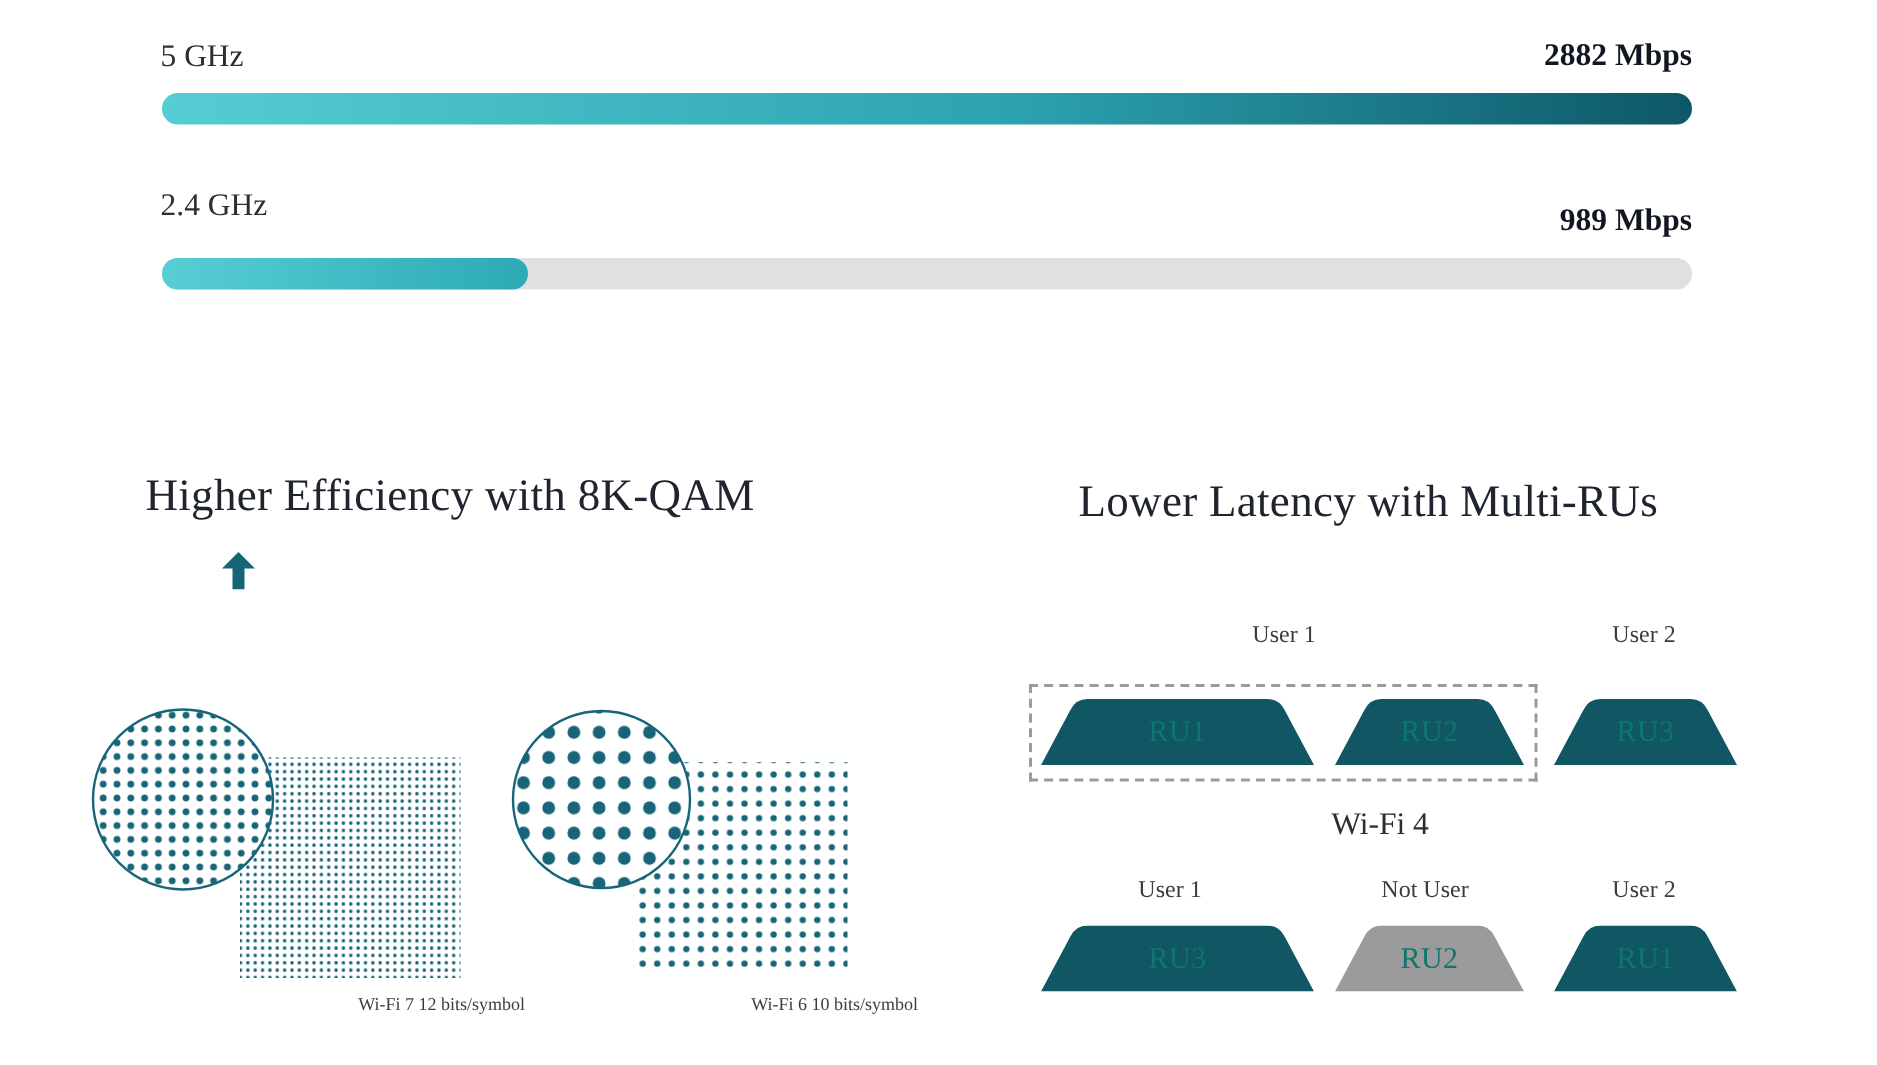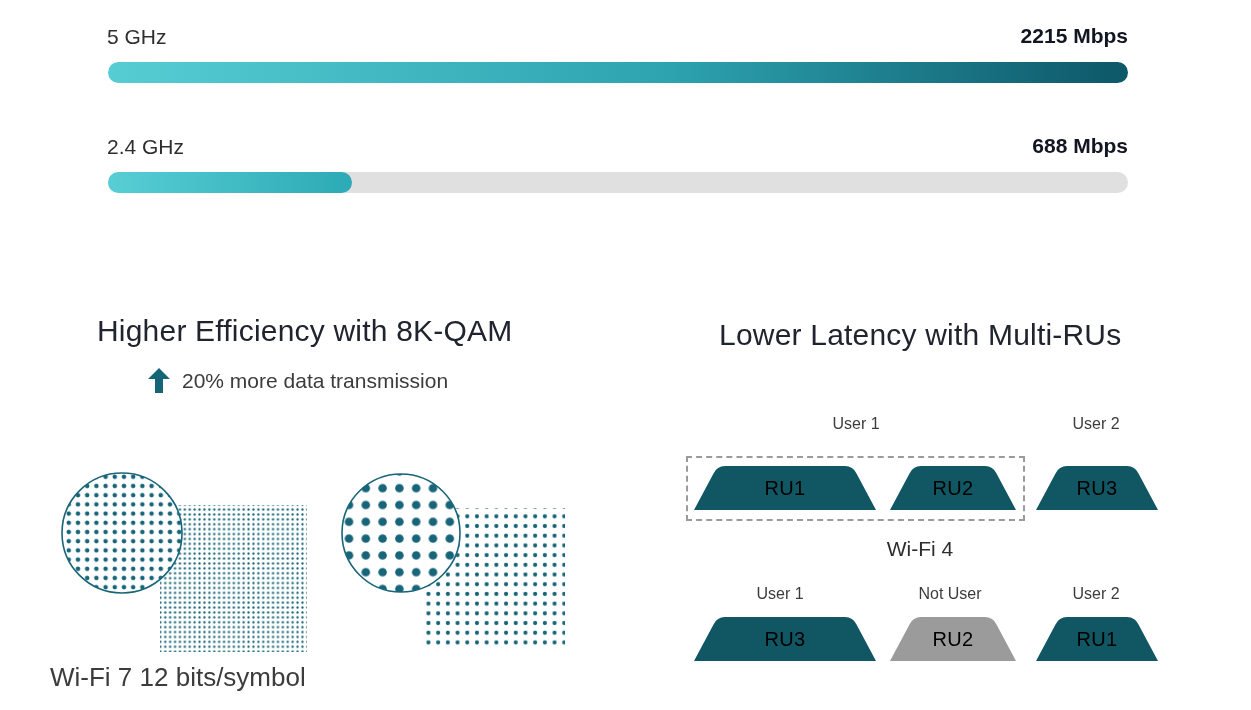--- a/index.html
+++ b/index.html
@@ -1,67 +1,66 @@
 <!DOCTYPE html>
 <html><head>
 <meta charset="utf-8">
 <style>
   html,body{margin:0;padding:0;background:#fff;}
   .canvas{
     position:relative;width:1251px;height:710px;background:#fff;overflow:hidden;
-    font-family:Liberation Sans, sans-serif;color:#2b2b2b;
+    font-family:Liberation Serif, serif;color:#2b2b2b;
   }
   
   .band-label{position:absolute;left:107px;font-size:21px;color:#2e2e2e;}
   .band-value{position:absolute;right:123px;font-size:21px;font-weight:700;color:#121622;text-align:right;}
   .band-track{position:absolute;left:108px;width:1020px;height:21px;border-radius:11px;background:#e0e0e0;}
   .band-fill{position:absolute;left:0;top:0;height:21px;border-radius:11px;}
   .fill-5g{background:linear-gradient(90deg,#56cdd3 0%,#2da3b0 55%,#0d5768 100%);}
   .fill-24g{background:linear-gradient(90deg,#58ced4 0%,#2caab5 100%);}
   
   .section-title{position:absolute;font-size:30px;font-weight:500;color:#20242e;letter-spacing:.2px;white-space:nowrap;}
   .note-row{position:absolute;left:148px;top:368px;display:flex;align-items:center;gap:12px;}
   .note-text{font-size:21px;color:#3c3c3c;}
   
   .qam-svg{position:absolute;left:55px;top:463px;}
-  .qam-caption{position:absolute;top:662px;width:300px;text-align:left;font-size:26px;color:#3c3c3c;white-space:nowrap;}
+  .qam-caption{position:absolute;top:662px;width:300px;text-align:right;font-size:12px;color:#3c3c3c;white-space:nowrap;}
   
   .user-label{position:absolute;font-size:16px;color:#3c3c3c;text-align:center;white-space:nowrap;}
   .dashed-box{position:absolute;left:686px;top:456px;width:339px;height:65px;border:2px dashed #9b9b9b;box-sizing:border-box;}
   .ru{position:absolute;height:44px;}
   .ru svg{position:absolute;left:0;top:0;display:block;}
-  .ru-label{position:absolute;left:0;top:11px;width:100%;text-align:center;color:#000000;font-size:20px;letter-spacing:.3px;}
+  .ru-label{position:absolute;left:0;top:11px;width:100%;text-align:center;color:#0f766e;font-size:20px;letter-spacing:.3px;}
   .wifi-caption{position:absolute;width:150px;text-align:center;font-size:21px;color:#2e2e2e;white-space:nowrap;}
   .teal{fill:#115663;}
   .grayru{fill:#9b9b9b;}
 </style>
 </head>
 <body>
 
 <div class="canvas">
 
   <div class="band-label" style="top:25px;">5 GHz</div>
-  <div class="band-value" style="top:24px;">2215 Mbps</div>
+  <div class="band-value" style="top:24px;">2882 Mbps</div>
   <div class="band-track" style="top:62px;background:transparent;">
     <div class="band-fill fill-5g" style="width: 100%;"></div>
   </div>
 
-  <div class="band-label" style="top:135px;">2.4 GHz</div>
-  <div class="band-value" style="top:134px;">688 Mbps</div>
+  <div class="band-label" style="top:124px;">2.4 GHz</div>
+  <div class="band-value" style="top:134px;">989 Mbps</div>
   <div class="band-track" style="top:172px;">
     <div class="band-fill fill-24g" style="width: 23.9%;"></div>
   </div>
 
   <div class="section-title" style="left:97px;top:314px;">Higher Efficiency with 8K-QAM</div>
 
   <div class="note-row">
     <svg width="22" height="25" viewBox="0 0 22 25">
       <path d="M11,0 L22,11 L15,11 L15,25 L7,25 L7,11 L0,11 Z" fill="#156577"></path>
     </svg>
-    <span class="note-text">20% more data transmission</span>
   </div>
 
   <svg class="qam-svg" width="560" height="197" viewBox="0 0 560 197">
     <defs>
       <pattern id="dotsFine" width="4.9" height="4.9" patternUnits="userSpaceOnUse">
         <circle cx="2.45" cy="2.45" r="1.15" fill="#186579"></circle>
       </pattern>
       <pattern id="dotsZoom7" width="9.2" height="9.2" patternUnits="userSpaceOnUse">
         <circle cx="4.6" cy="4.6" r="2.3" fill="#186579"></circle>
       </pattern>
@@ -82,20 +81,21 @@
 
     <g>
       <rect x="370" y="45" width="140" height="140" fill="url(#dotsMed)"></rect>
       <circle cx="346" cy="70" r="59" fill="#ffffff"></circle>
       <circle cx="346" cy="70" r="59" fill="url(#dotsZoom6)"></circle>
       <circle cx="346" cy="70" r="59" fill="none" stroke="#186579" stroke-width="1.6"></circle>
     </g>
   </svg>
 
   <div class="qam-caption" style="left:50px;">Wi-Fi 7 12 bits/symbol</div>
+  <div class="qam-caption" style="left:312px;">Wi-Fi 6 10 bits/symbol</div>
 
   <div class="section-title" style="left:719px;top:318px;">Lower Latency with Multi-RUs</div>
 
   <div class="user-label" style="left:796px;top:415px;width:120px;">User 1</div>
   <div class="user-label" style="left:1036px;top:415px;width:120px;">User 2</div>
 
   <div class="dashed-box"></div>
 
   <div class="ru" style="left:694px;top:466px;width:182px;">
     <svg width="182" height="44" viewBox="0 0 182 44">

